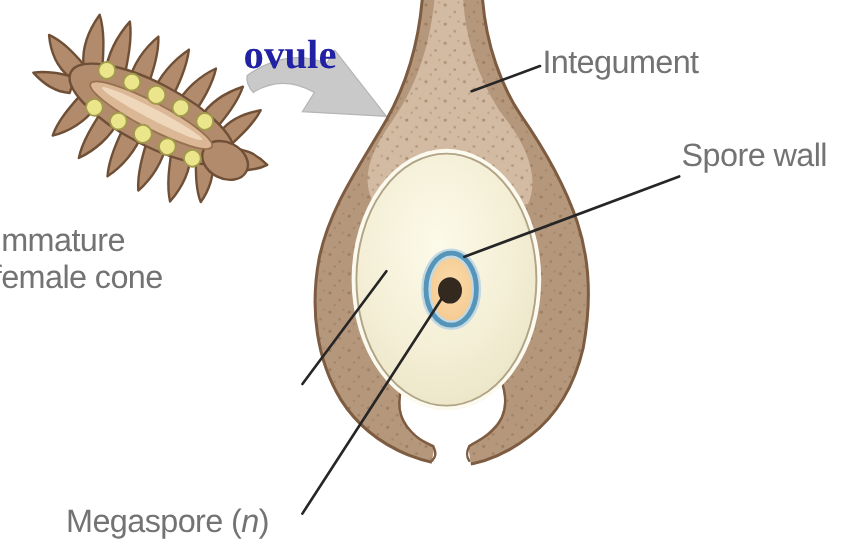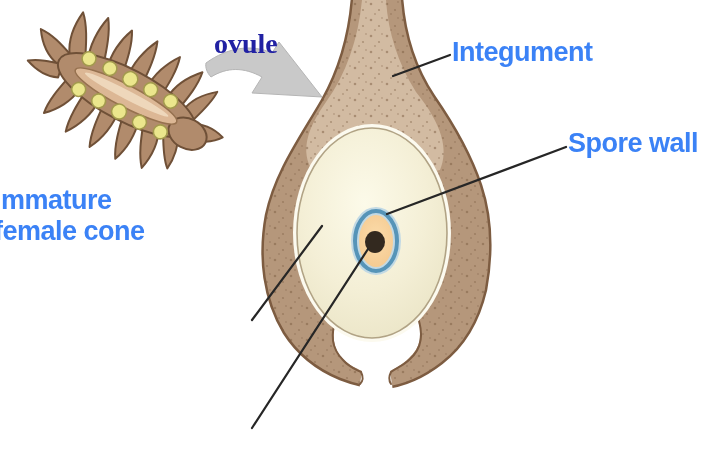--- a/index.html
+++ b/index.html
@@ -1,24 +1,24 @@
 <!DOCTYPE html>
 <html><head>
 <meta charset="utf-8">
 <style>
   html,body{margin:0;padding:0;}
   body{width:720px;height:460px;position:relative;overflow:hidden;
        background:#ffffff;font-family:"Liberation Sans",sans-serif;}
   .stage{position:absolute;inset:0;width:720px;height:460px;}
   svg.art{position:absolute;left:0;top:0;}
-  .lbl{position:absolute;font-weight:bold;font-size:27px;line-height:31px;
-       color:#3b82f6;white-space:nowrap;letter-spacing:-0.5px;}
+  .lbl{position:absolute;font-weight:normal;font-size:27px;line-height:31px;
+       color:#737373;white-space:nowrap;letter-spacing:-0.5px;}
   .lbl .it{font-style:italic;}
   .ovule-lbl{position:absolute;font-family:"Liberation Serif",serif;
-       font-weight:bold;font-size:28px;color:#2121a3;letter-spacing:0;margin-left:11px;}
+       font-weight:bold;font-size:34px;color:#2121a3;letter-spacing:0;}
 </style>
 </head>
 <body>
 
 <div class="stage">
 
 <svg class="art" width="720" height="460" viewBox="0 0 720 460">
   <defs>
     <radialGradient id="creamGrad" cx="45%" cy="36%" r="75%">
       <stop offset="0%" stop-color="#fcfae9"></stop>
@@ -145,24 +145,25 @@
     <line x1="566" y1="147" x2="387" y2="214"></line>
     <line x1="252" y1="320" x2="322" y2="226"></line>
     <line x1="252" y1="428" x2="368" y2="249"></line>
   </g>
 </svg>
 
 <div class="ovule-lbl" style="left:203px;top:28px;">ovule</div>
 
 <div class="lbl" style="left:452px;top:37px;">Integument</div>
 
-<div class="lbl" style="left:568px;top:128px;">Spore wall</div>
+<div class="lbl" style="left:568px;top:114px;">Spore wall</div>
 
 <div class="lbl" style="left:-6px;top:185px;">
   <div>Immature</div>
   <div>female cone</div>
 </div>
 
 <div class="lbl" style="left:3px;top:311px;">
 </div>
 
+<div class="lbl" style="left:55px;top:419px;"><span>Megaspore (</span><span class="it">n</span><span>)</span></div>
 
 </div>
 
 </body></html>

